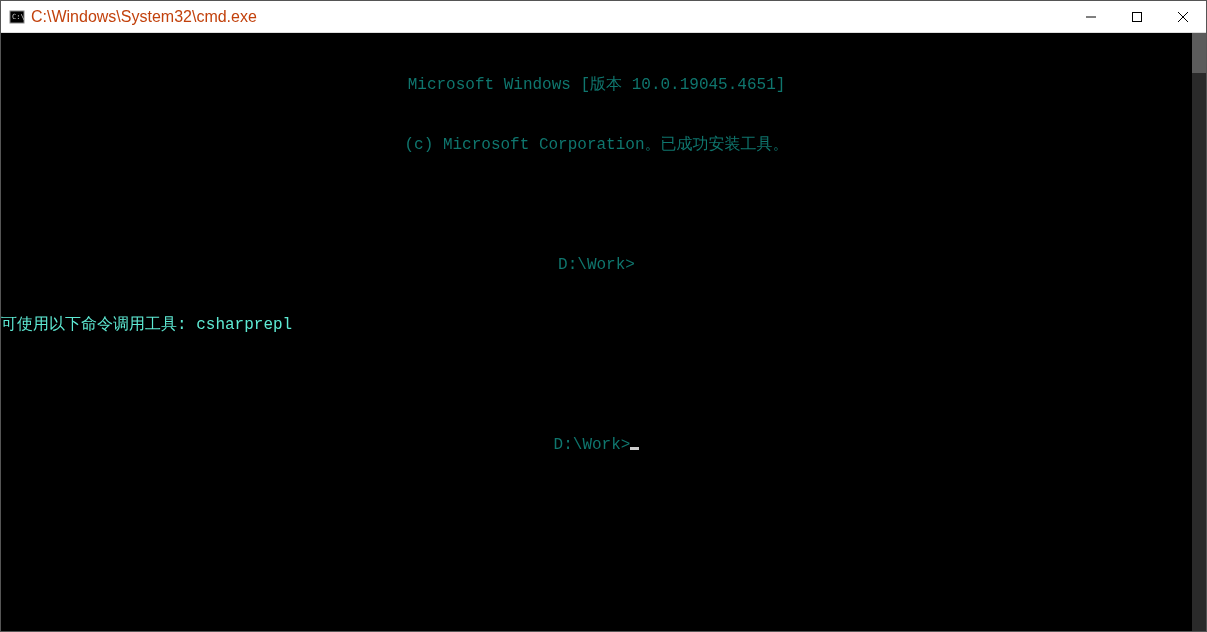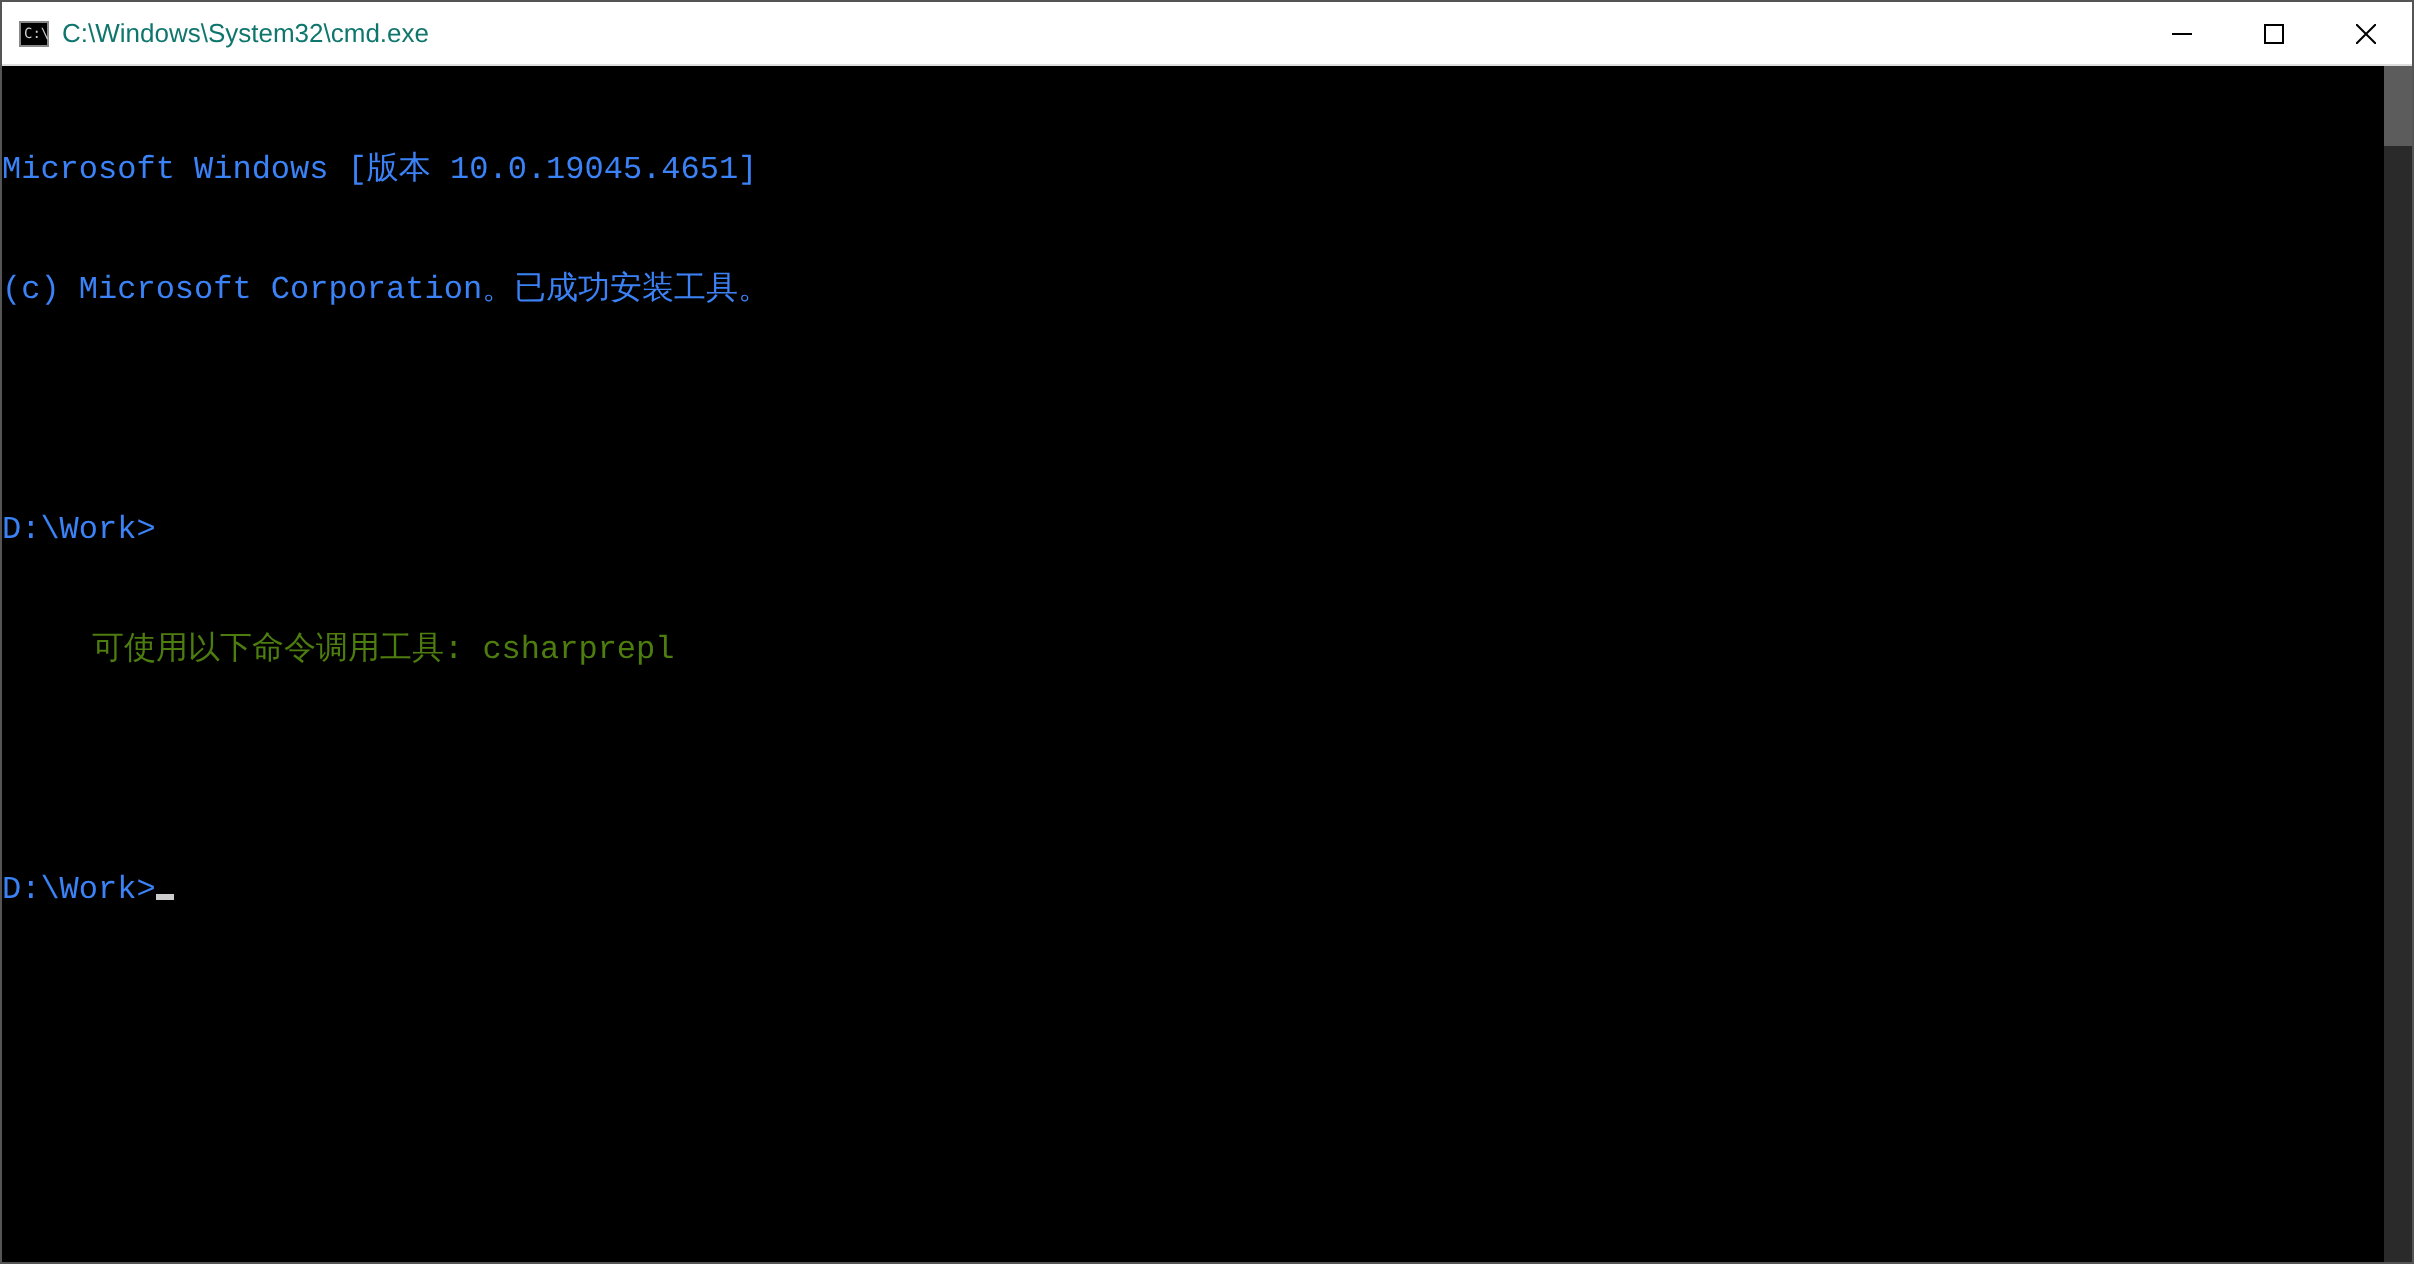--- a/index.html
+++ b/index.html
@@ -32,22 +32,22 @@
       display: flex;
       align-items: center;
       justify-content: center;
     }
     .titlebar-icon svg {
       width: 16px;
       height: 16px;
     }
     .titlebar-title {
       flex: 1;
-      font-size: 13px;
-      color: #0f766e;
+      font-size: 16px;
+      color: #c2410c;
     }
     .window-controls {
       display: flex;
       height: 100%;
     }
     .win-btn {
       width: 46px;
       height: 100%;
       display: flex;
       align-items: center;
@@ -66,22 +66,22 @@
       background: #000000;
       color: #cccccc;
       font-family: 'NSimSun','SimSun','Consolas','Courier New',monospace;
       font-size: 16px;
       line-height: 20px;
       padding: 2px 0 0 0;
       white-space: pre;
       overflow: hidden;
     }
     .line { min-height: 20px; }
-    .white { color: #3b82f6; }
-    .green { color: #4d7c0f; padding-left: 45px; }
+    .white { color: #0f766e; text-align: center; }
+    .green { color: #5eead4; }
     .cursor {
       display: inline-block;
       width: 9px;
       height: 3px;
       background: #cccccc;
       vertical-align: baseline;
       position: relative;
       top: 1px;
     }
     .scrollbar {

